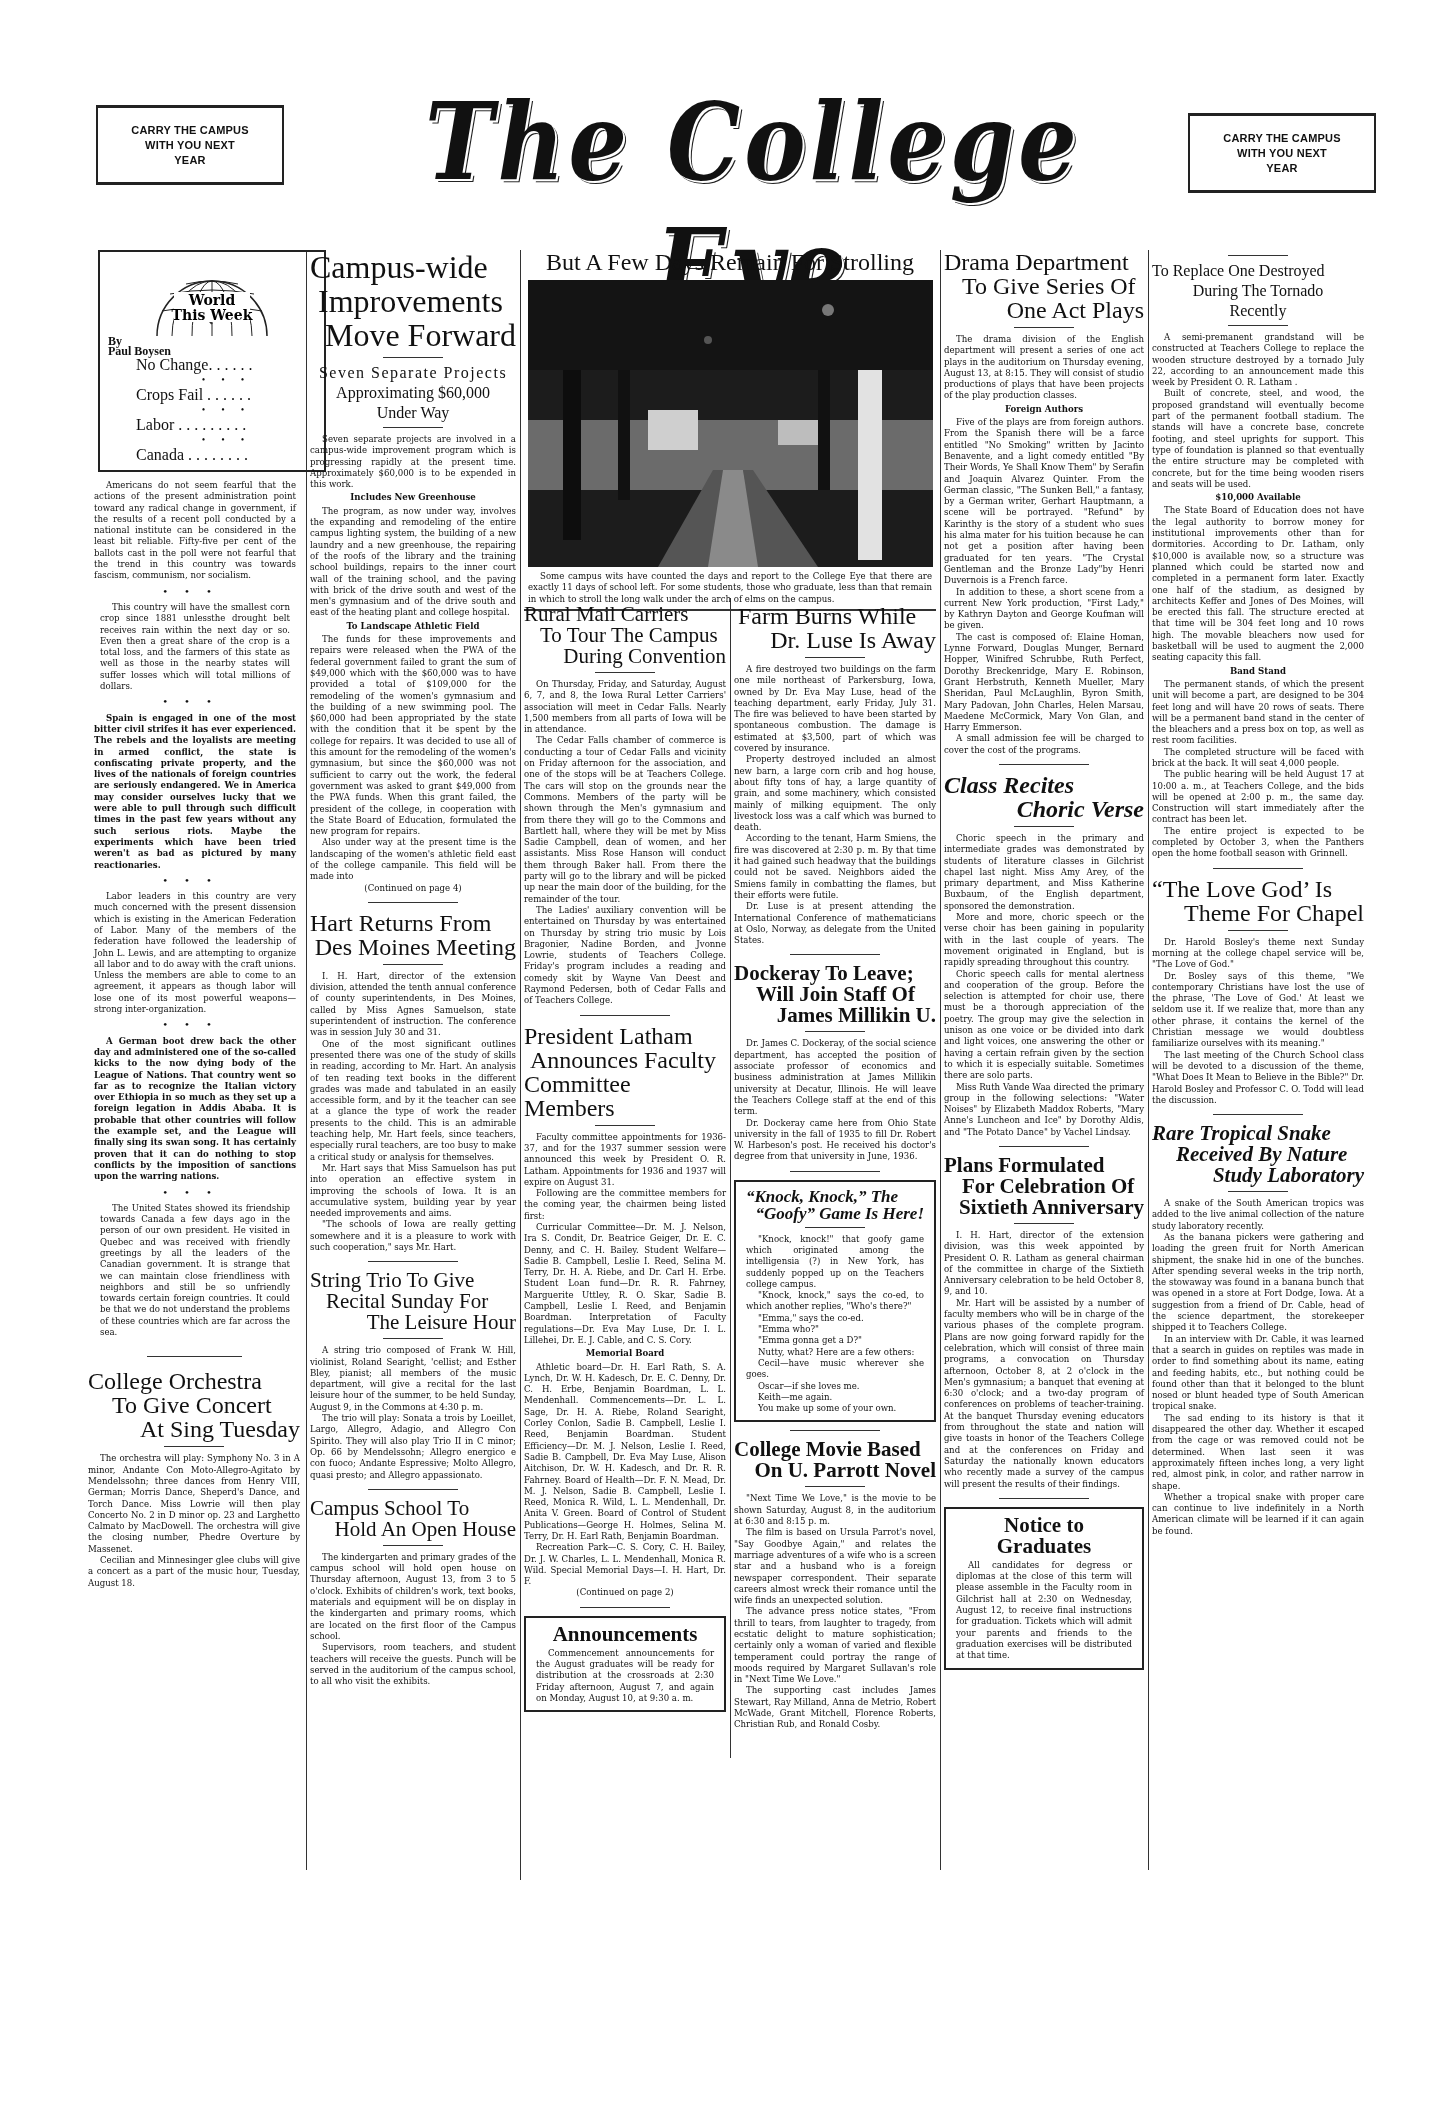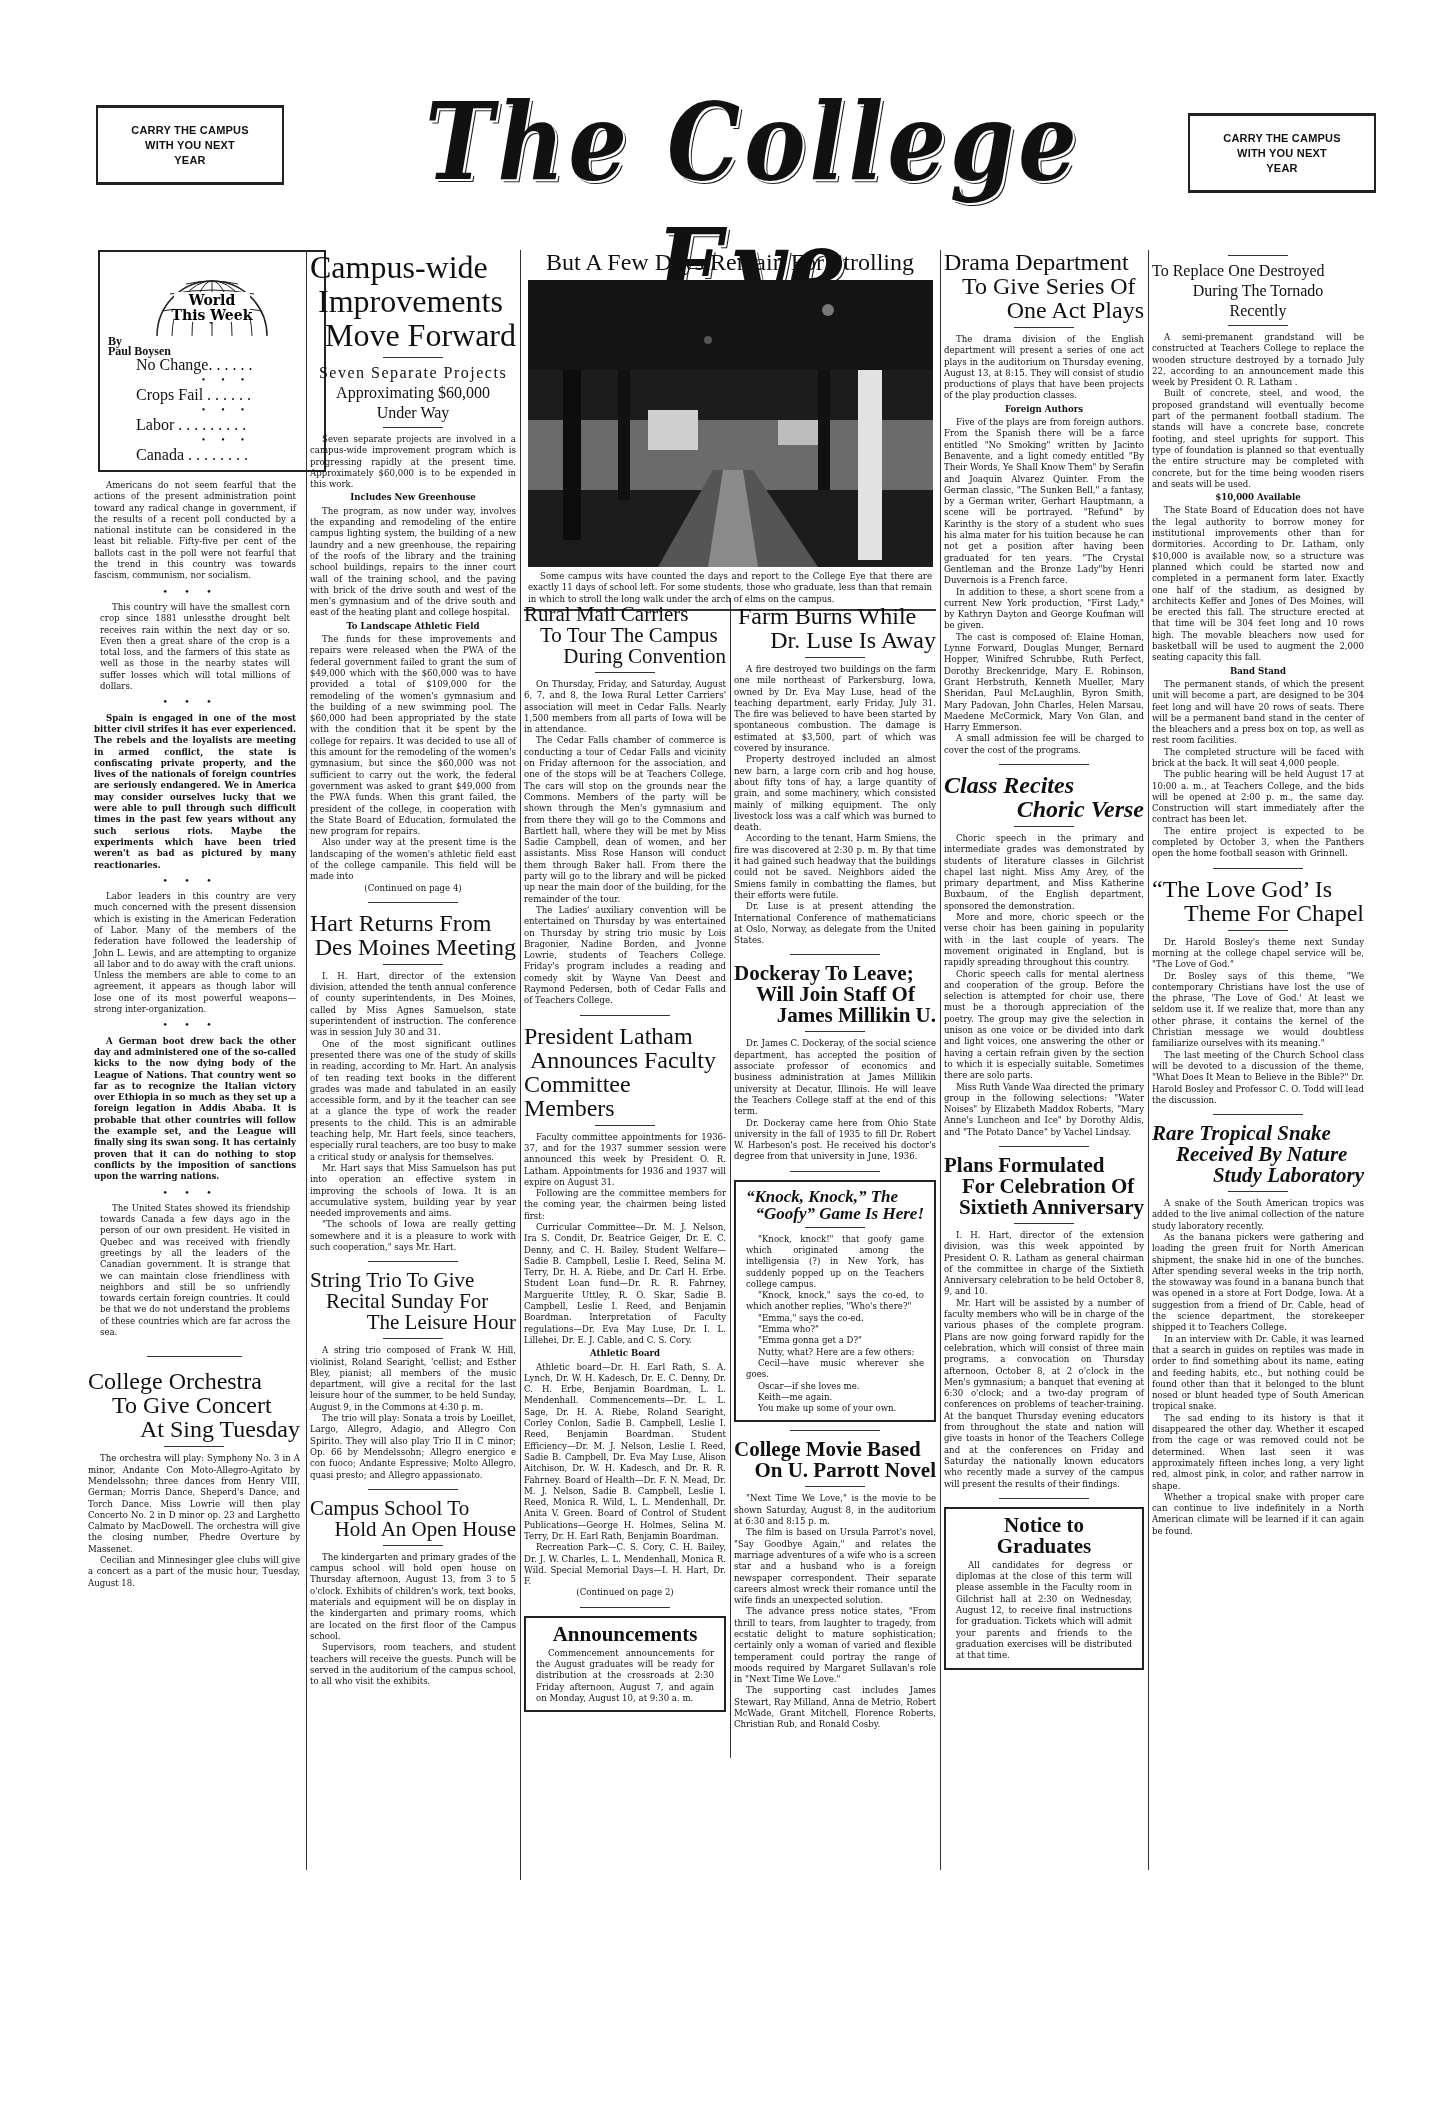--- a/index.html
+++ b/index.html
@@ -212,21 +212,21 @@
     <div class="hd hd-m">
       <span class="l1">President Latham</span>
       <span class="l1" style="padding-left:6px">Announces Faculty</span>
       <span class="l1">Committee Members</span>
     </div>
     <div class="sep"></div>
     <div class="art">
       <p>Faculty committee appointments for 1936-37, and for the 1937 summer session were announced this week by President O. R. Latham. Appointments for 1936 and 1937 will expire on August 31.</p>
       <p>Following are the committee members for the coming year, the chairmen being listed first:</p>
       <p>Curricular Committee—Dr. M. J. Nelson, Ira S. Condit, Dr. Beatrice Geiger, Dr. E. C. Denny, and C. H. Bailey. Student Welfare—Sadie B. Campbell, Leslie I. Reed, Selina M. Terry, Dr. H. A. Riebe, and Dr. Carl H. Erbe. Student Loan fund—Dr. R. R. Fahrney, Marguerite Uttley, R. O. Skar, Sadie B. Campbell, Leslie I. Reed, and Benjamin Boardman. Interpretation of Faculty regulations—Dr. Eva May Luse, Dr. I. L. Lillehei, Dr. E. J. Cable, and C. S. Cory.</p>
-      <div class="subhead">Athletic Board</div>
+      <div class="subhead">Memorial Board</div>
       <p>Athletic board—Dr. H. Earl Rath, S. A. Lynch, Dr. W. H. Kadesch, Dr. E. C. Denny, Dr. C. H. Erbe, Benjamin Boardman, L. L. Mendenhall. Commencements—Dr. L. L. Sage, Dr. H. A. Riebe, Roland Searight, Corley Conlon, Sadie B. Campbell, Leslie I. Reed, Benjamin Boardman. Student Efficiency—Dr. M. J. Nelson, Leslie I. Reed, Sadie B. Campbell, Dr. Eva May Luse, Alison Aitchison, Dr. W. H. Kadesch, and Dr. R. R. Fahrney. Board of Health—Dr. F. N. Mead, Dr. M. J. Nelson, Sadie B. Campbell, Leslie I. Reed, Monica R. Wild, L. L. Mendenhall, Dr. Anita V. Green. Board of Control of Student Publications—George H. Holmes, Selina M. Terry, Dr. H. Earl Rath, Benjamin Boardman.</p>
       <p>Recreation Park—C. S. Cory, C. H. Bailey, Dr. J. W. Charles, L. L. Mendenhall, Monica R. Wild. Special Memorial Days—I. H. Hart, Dr. F.</p>
       <div class="cont">(Continued on page 2)</div>
     </div>
     <div class="sep-wide" style="width:90px;height:1px"></div>
     <div class="boxed">
       <div class="hd hd-s c" style="text-align:center;font-weight:bold">Announcements</div>
       <div class="art" style="margin-top:3px">
           <p>Commencement announcements for the August graduates will be ready for distribution at the crossroads at 2:30 Friday afternoon, August 7, and again on Monday, August 10, at 9:30 a. m.</p>
         </div>

